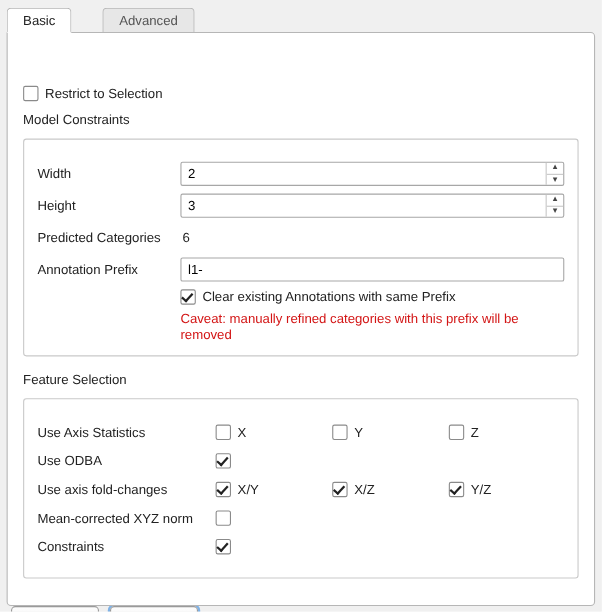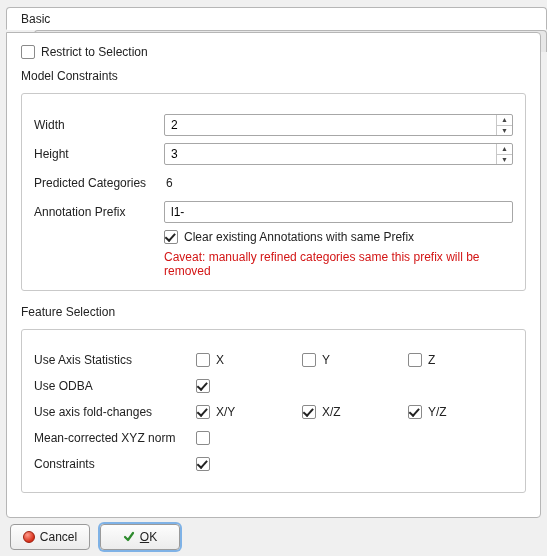--- a/index.html
+++ b/index.html
@@ -14,21 +14,20 @@
   .dialog {
     width: 547px; height: 556px;
     background: #f0f0f0;
     display: flex; flex-direction: column;
   }
   
   .tabbar {
     display: flex;
     height: 26px;
     margin: 6px 0 0 6px;
-    flex-direction: column;
   }
   .tab {
     padding: 4px 14px 3px 14px;
     border: 1px solid #b6b6b6;
     border-bottom: none;
     background: #e7e7e7;
     border-radius: 4px 4px 0 0;
     margin-right: 0;
     position: relative;
     top: 1px;
@@ -49,20 +48,21 @@
     border: 1px solid #b6b6b6;
     background: #ffffff;
     border-radius: 0 4px 4px 4px;
     padding: 12px 14px 10px 14px;
     position: relative;
   }
   
   .chk-row {
     display: flex; align-items: center;
     margin-bottom: 10px;
+    margin-top: 36px;
   }
   .chk {
     width: 14px; height: 14px;
     border: 1px solid #8a8a8a;
     border-radius: 2px;
     background: #fff;
     margin-right: 6px;
     display: inline-flex;
     align-items: center; justify-content: center;
     cursor: pointer;
@@ -232,21 +232,21 @@
         <div class="static-val">6</div>
       </div>
       <div class="frow">
         <div class="flabel">Annotation Prefix</div>
         <input class="textin" value="l1-" style="">
       </div>
       <div class="subrow">
         <span class="chk checked"></span>
         <span>Clear existing Annotations with same Prefix</span>
       </div>
-      <div class="caveat">Caveat: manually refined categories same this prefix will be removed</div>
+      <div class="caveat">Caveat: manually refined categories with this prefix will be removed</div>
     </div>
 
     <div>Feature Selection</div>
     <div class="groupbox">
 
       <div class="fs-row">
         <div class="fs-label">Use Axis Statistics</div>
         <div class="fs-cell">
           <span class="chk"></span>
           <span>X</span>

